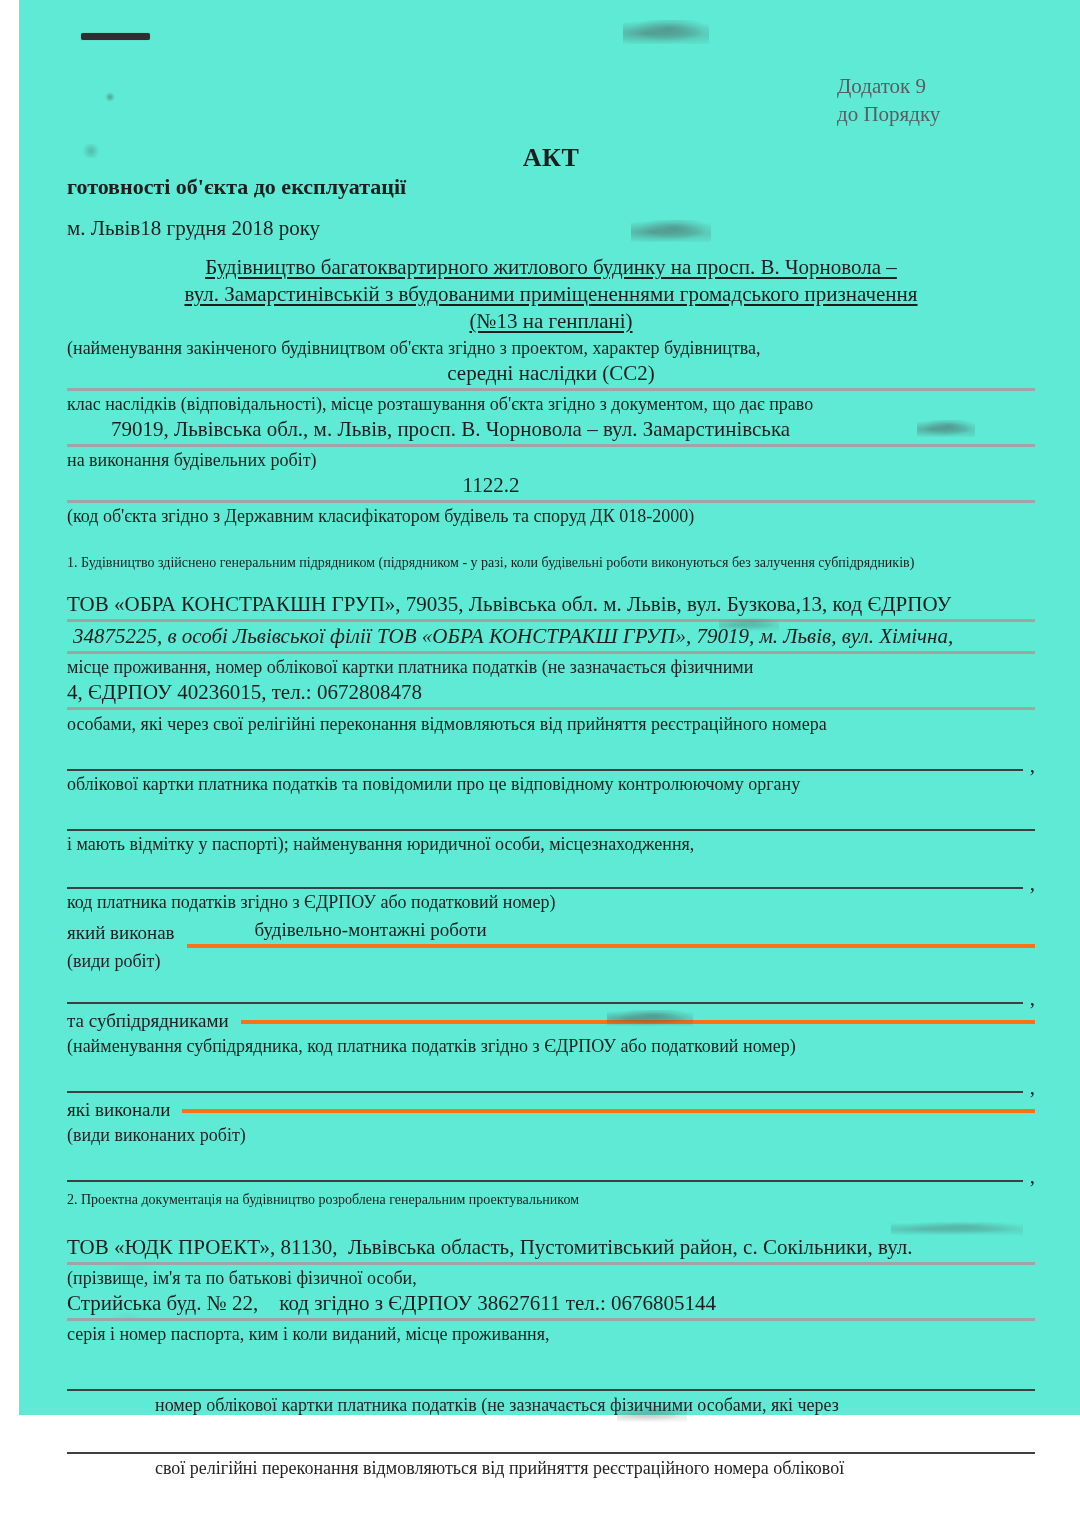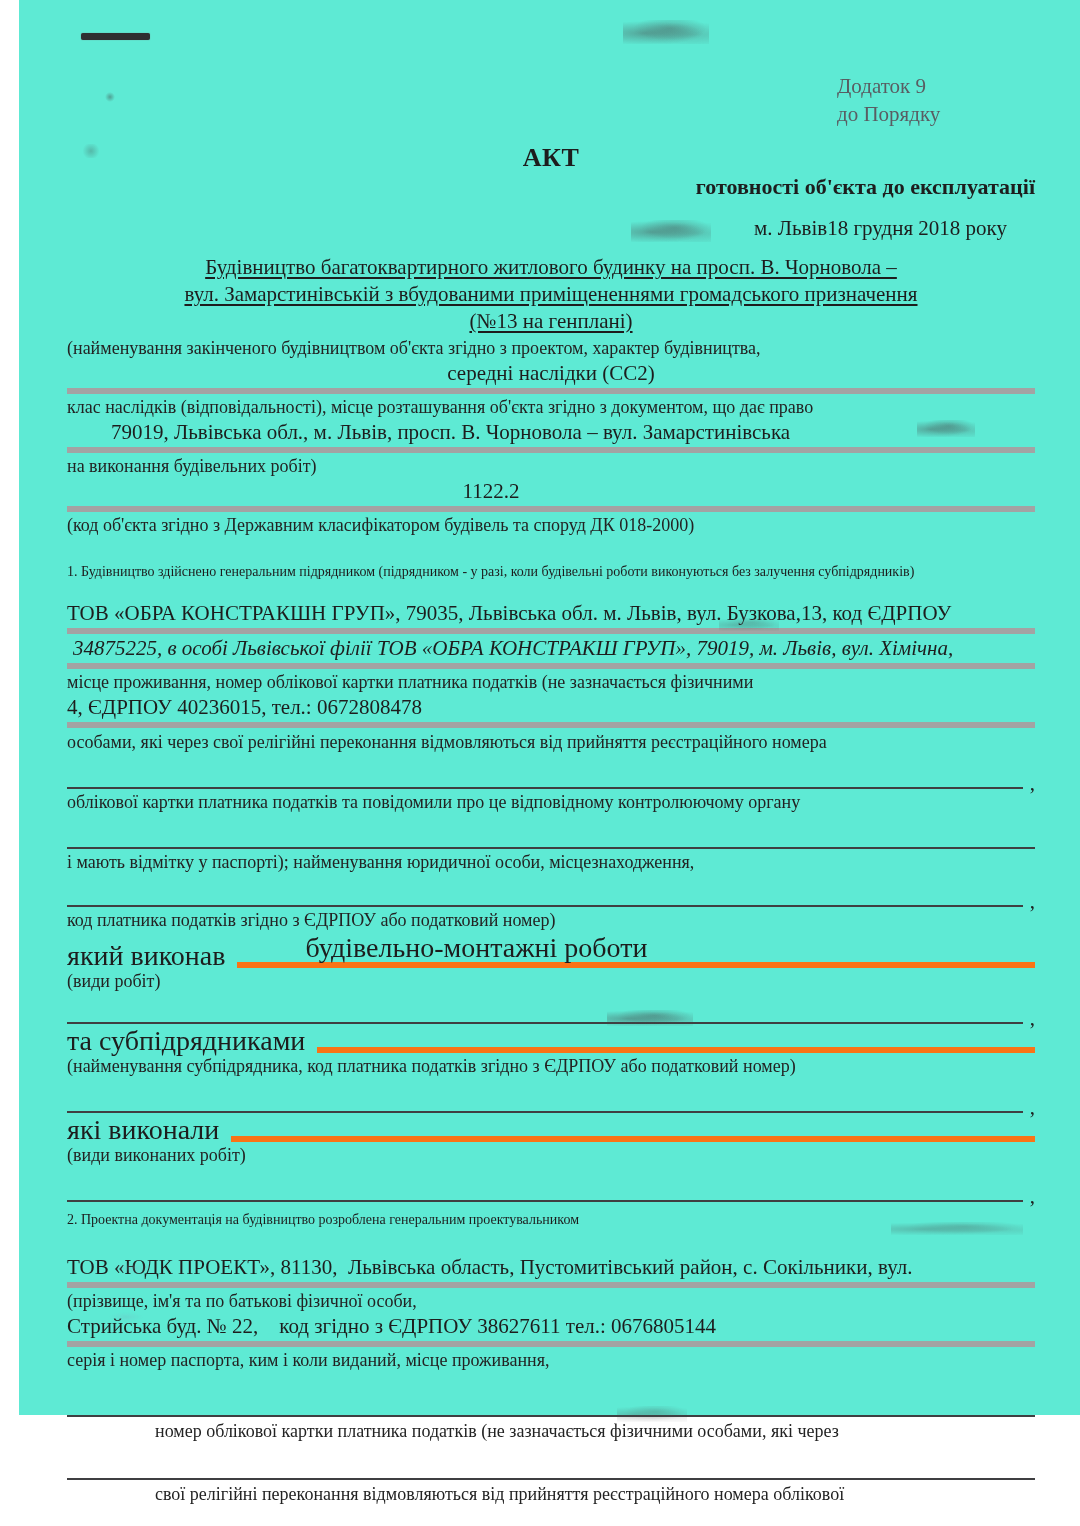--- a/index.html
+++ b/index.html
@@ -36,39 +36,39 @@
     width:10px;height:30px;left:1060px;opacity:.28;
     background:
       radial-gradient(circle at 50% 20%, rgba(90,90,95,.8) 1px, rgba(0,0,0,0) 2.5px),
       radial-gradient(circle at 30% 50%, rgba(90,90,95,.8) 1px, rgba(0,0,0,0) 2.5px),
       radial-gradient(circle at 60% 80%, rgba(90,90,95,.8) 1px, rgba(0,0,0,0) 2.5px);
   }
 
   
   .annex{position:absolute;left:818px;top:72px;font-size:21px;line-height:28px;color:#595d62;}
   .t1{text-align:center;font-size:26px;font-weight:700;margin-top:142px;letter-spacing:.5px;}
-  .t2{text-align:right;font-size:22px;font-weight:700;margin-top:1px;}
-  .place-date{display:flex;justify-content:flex-end;font-size:21px;margin-top:16px;padding-right:28px;}
+  .t2{text-align:left;font-size:22px;font-weight:700;margin-top:1px;}
+  .place-date{display:flex;justify-content:flex-start;font-size:21px;margin-top:16px;padding-right:28px;}
   .obj-head{text-align:center;font-weight:400;font-size:21px;line-height:27px;margin-top:13px;}
   .obj-head span{display:block;}
   .obj-head .u{text-decoration:underline;text-underline-offset:3px;}
   .cap{font-size:18px;line-height:21px;margin-top:3px;color:#232323;}
   .cap.ind{text-align:left;padding-left:88px;}
-  .fill{border-bottom:6px solid #a3a3a3;font-size:21px;line-height:25px;padding-bottom:2px;margin-top:2px;}
+  .fill{border-bottom:3px solid #a3a3a3;font-size:21px;line-height:25px;padding-bottom:2px;margin-top:2px;}
   .fill.center{text-align:center;}
   .fill.codeshift{text-align:center;padding-right:120px;}
   .fill.ind45{padding-left:44px;}
   .fill.ind8{padding-left:6px;font-style:italic;}
   .para{font-size:14px;line-height:27px;margin-top:22px;}
   .blank-row{display:flex;align-items:flex-end;height:20px;font-size:21px;}
   .blank-row .line{flex:1;border-bottom:2px solid #3f3f41;height:100%;}
   .blank-row .comma{width:12px;text-align:right;line-height:12px;}
-  .label-line{display:flex;align-items:flex-end;font-size:28px;margin-top:4px;}
+  .label-line{display:flex;align-items:center;font-size:19px;margin-top:4px;}
   .label-line .lbl{white-space:nowrap;padding-right:12px;line-height:25px;}
-  .label-line .fl{flex:1;border-bottom:6px solid #f97316;line-height:25px;padding-bottom:2px;}
+  .label-line .fl{flex:1;border-bottom:4px solid #f97316;line-height:25px;padding-bottom:2px;}
   .label-line .fl.valpad{padding-left:68px;}
 
   .mt16{margin-top:16px;} .mt14{margin-top:14px;} .mt12{margin-top:12px;}
   .mt18{margin-top:18px;} .mt26{margin-top:26px;}
   .mt4{margin-top:4px;} .mt22{margin-top:22px;}
 </style>
 </head>
 <body>
 
 <div class="page">

